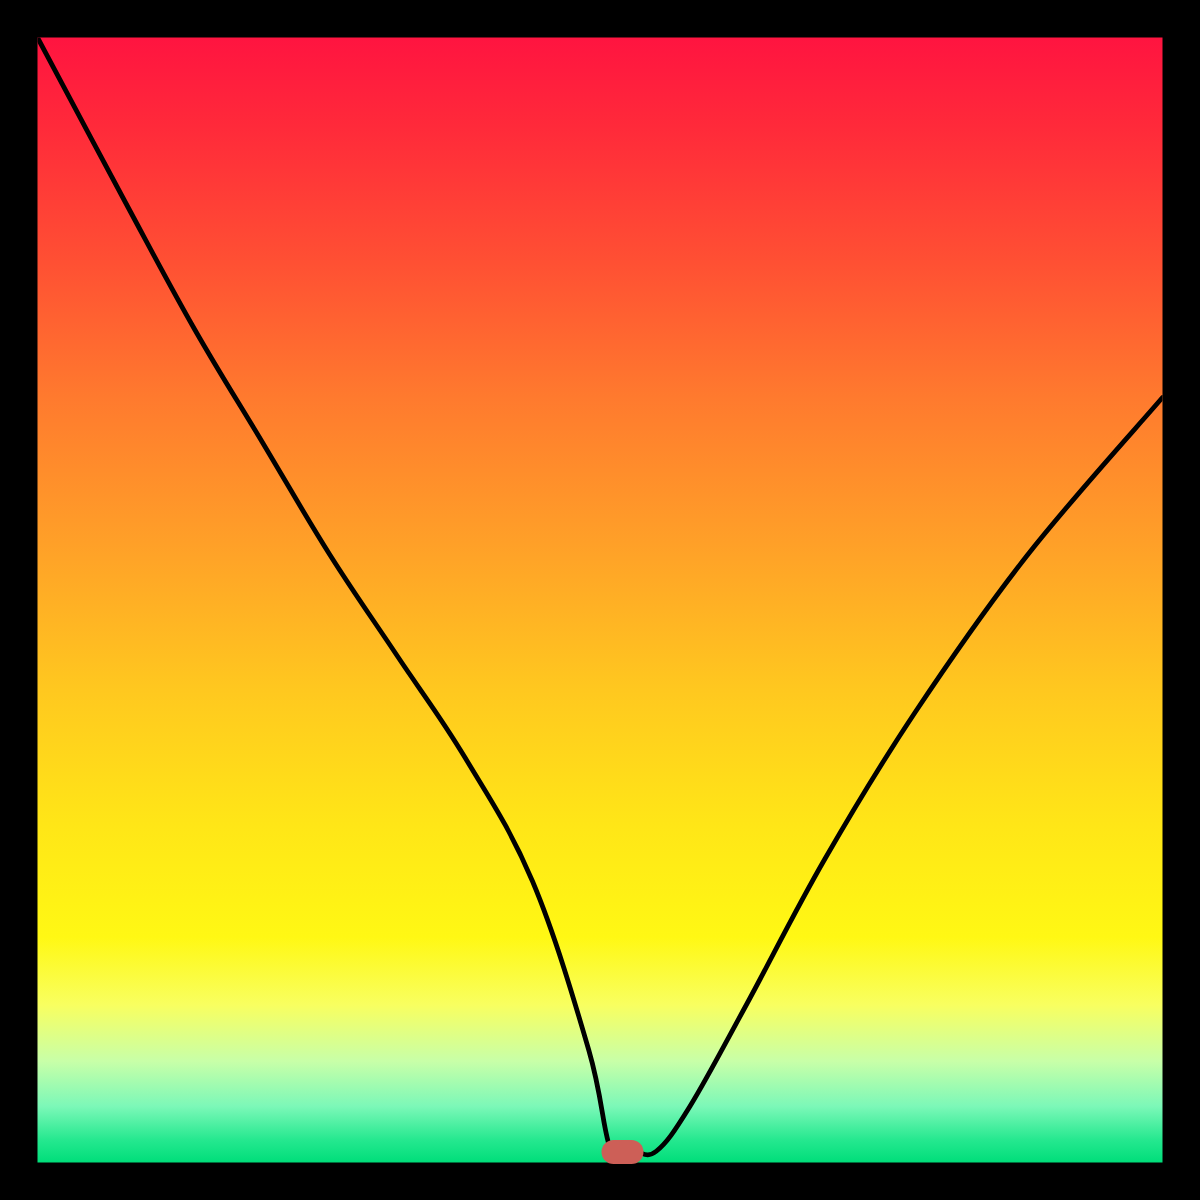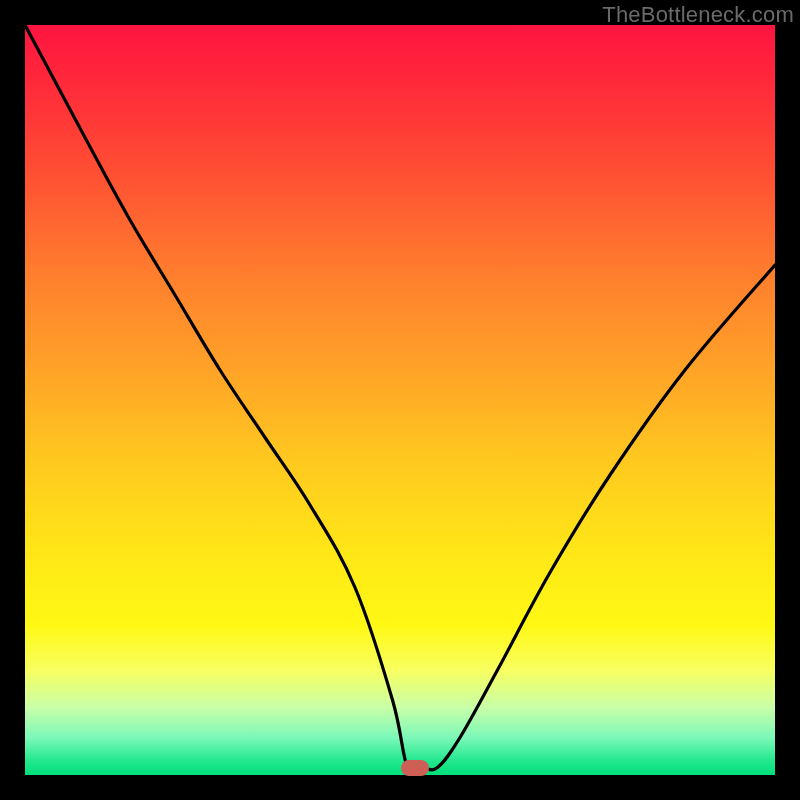--- a/index.html
+++ b/index.html
@@ -73,15 +73,14 @@
 
   <div class="plot-area">
 
     <svg class="curve" width="750" height="750" viewBox="0 0 750 750">
       <path id="curve-path" fill="none" stroke="#000" stroke-width="3.2" stroke-linecap="round" d="M 0 0 C 10.799999999999999 20.25, 41.099999999999994 77.4, 60 112.5 C 78.9 147.6, 88.80000000000001 166.65, 105.00000000000001 195 C 121.20000000000002 223.35, 133.8 243, 150 270 C 166.2 297, 178.8 319.35, 195 345 C 211.2 370.65, 223.8 388.2, 240 412.5 C 256.2 436.8, 268.8 453, 285 480 C 301.2 507, 315.15 527.4, 330 562.5 C 344.85 597.6, 358.05 642.6, 367.5 675 C 376.95 707.4, 377.1 730.35, 382.5 742.5 C 387.9 754.65, 392.09999999999997 742.5, 397.5 742.5 C 402.90000000000003 742.5, 405.75000000000006 747.9, 412.50000000000006 742.5 C 419.25000000000006 737.1, 424.19999999999993 730.05, 434.99999999999994 712.5 C 445.79999999999995 694.95, 456.3 674.7, 472.5 645 C 488.7 615.3, 504.75 582.6, 525 547.5 C 545.25 512.4, 560.7 486.45, 585 450 C 609.3 413.55, 630.3 382.8, 660 345 C 689.7 307.2, 733.8 258.9, 750 239.99999999999994"></path>
     </svg>
 
     <div id="marker" class="marker" style="left: 376px; top: 734.5px; background: rgb(205, 95, 87);"></div>
   </div>
 
-  <div class="watermark">TheBottleneck.com</div>
 
 </div>
 
 </body></html>

